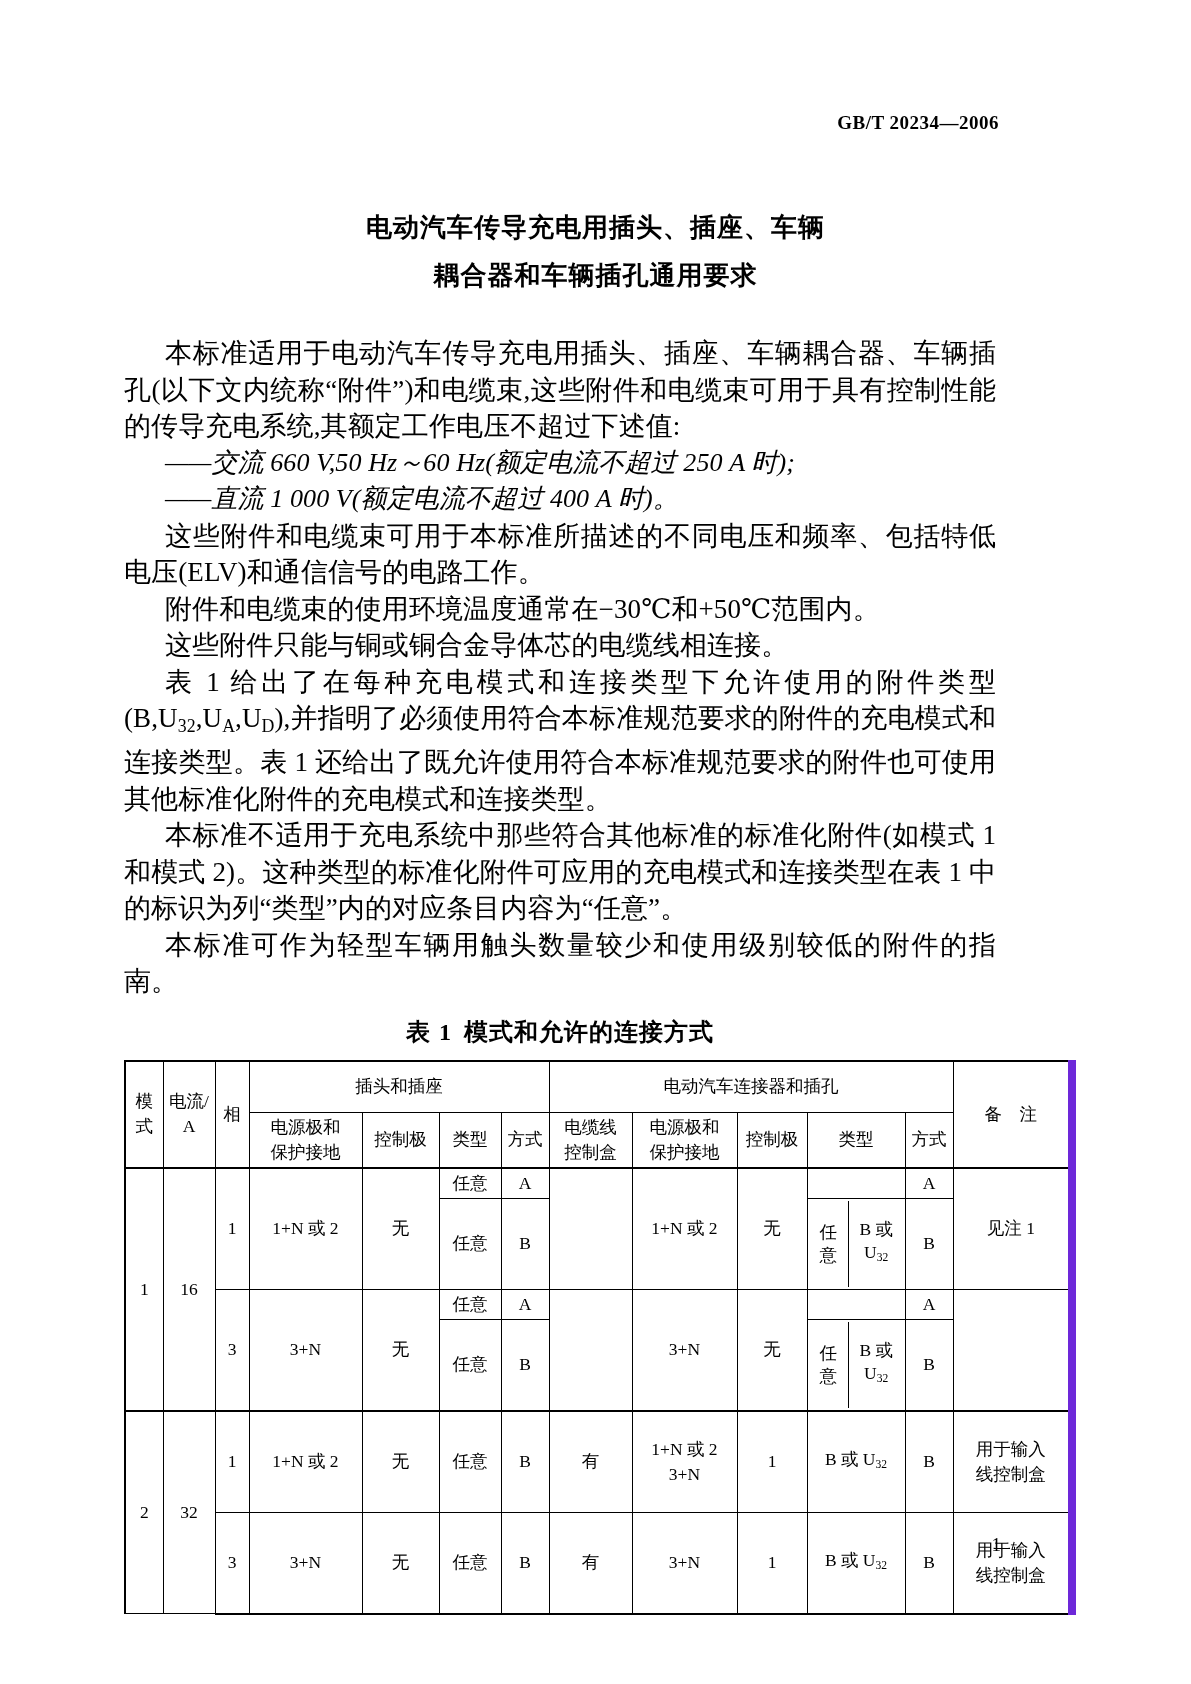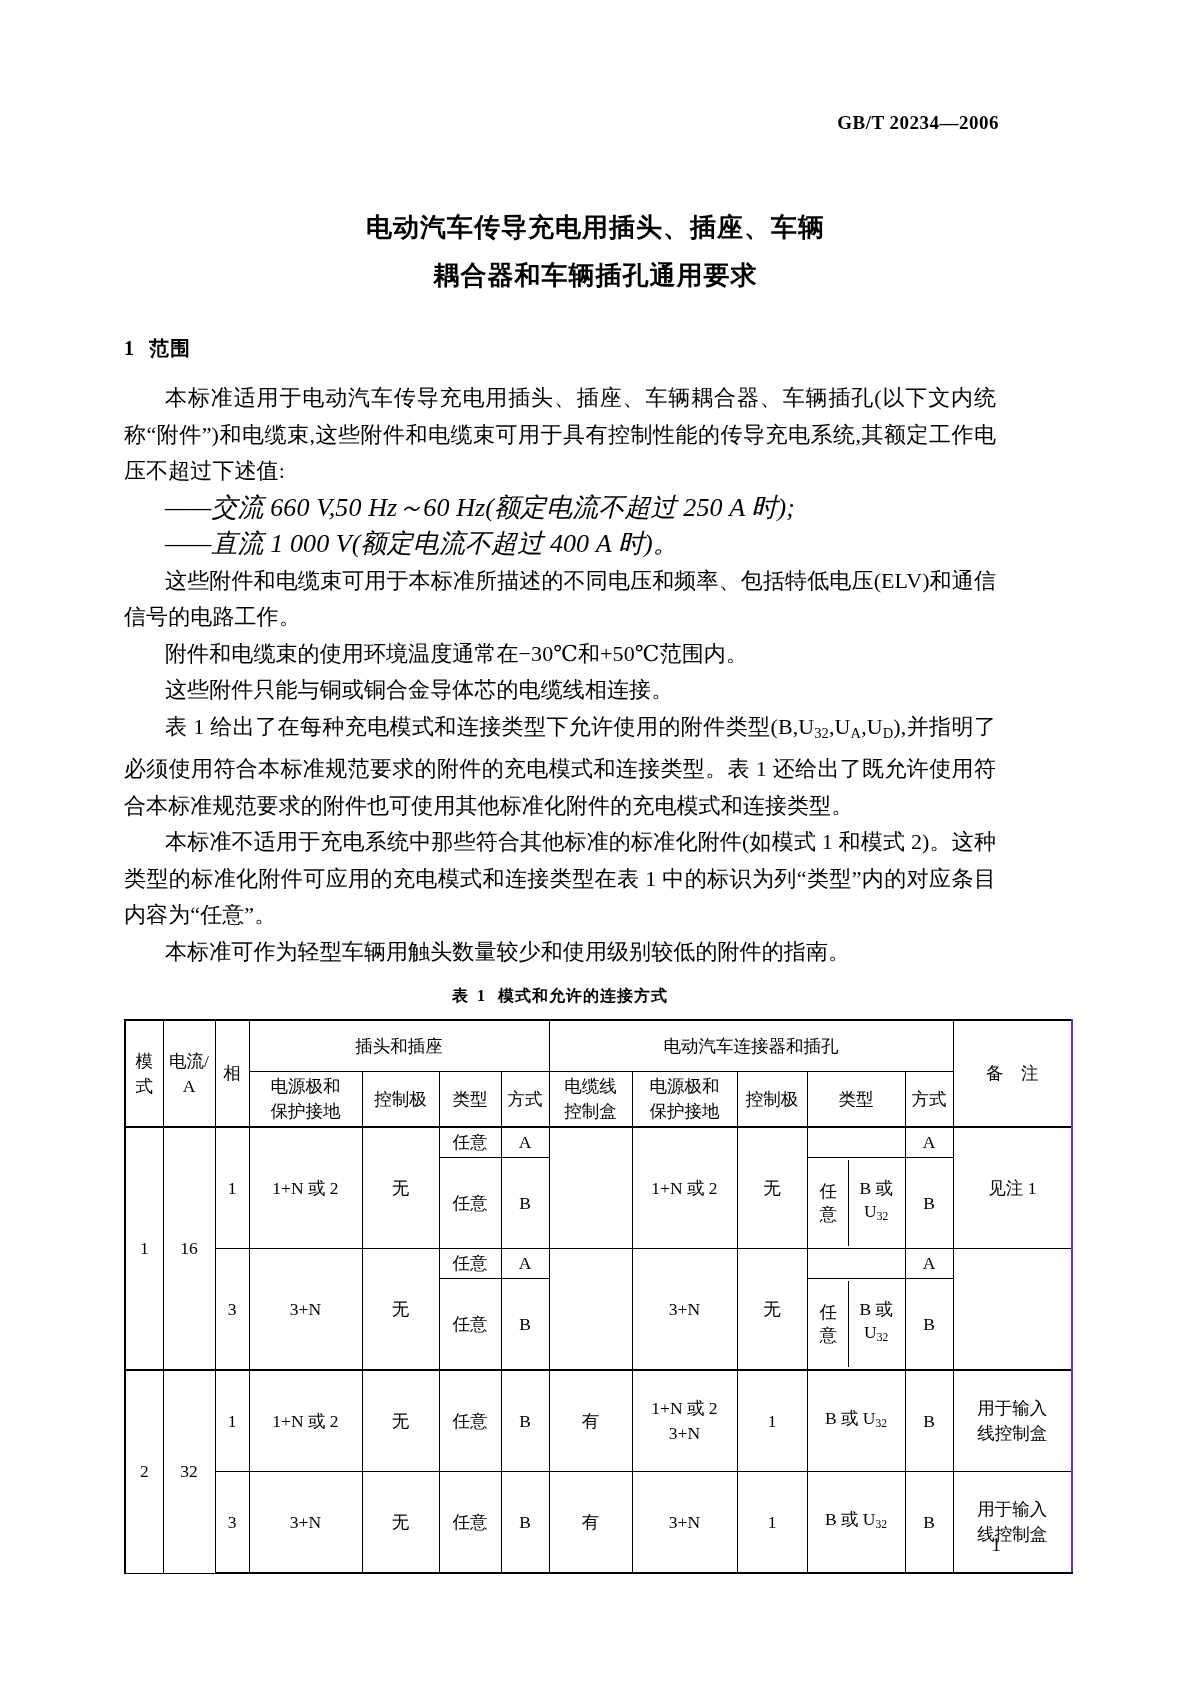--- a/index.html
+++ b/index.html
@@ -55,21 +55,21 @@
   }
   h2.section-heading {
     font-family: "DejaVu Sans", sans-serif;
     font-size: 20px;
     font-weight: bold;
     margin: 0 0 18px 0;
     letter-spacing: 1px;
   }
   h2.section-heading .num { margin-right: 14px; }
   p.para {
-    font-size: 22px;
+    font-size: 27px;
     line-height: 36.5px;
     margin: 0;
     text-align: justify;
     text-justify: inter-ideograph;
     text-indent: 41px;
     letter-spacing: 0.1px;
   }
   p.dash {
     font-size: 26px;
     line-height: 36.5px;
@@ -83,21 +83,21 @@
   }
   sub {
     font-size: 0.66em;
     vertical-align: -0.28em;
   }
   
   .table-caption {
     margin-top: 16px;
     text-align: center;
     font-family: "DejaVu Sans", sans-serif;
-    font-size: 16px;
+    font-size: 24px;
     font-weight: bold;
     letter-spacing: 1px;
   }
   .table-caption .capnum { margin: 0 12px 0 8px; }
   
   table.modes {
     margin-top: 12px;
     border-collapse: collapse;
     width: 872px;
     table-layout: fixed;
@@ -107,21 +107,21 @@
   table.modes td, table.modes th {
     border: 1px solid #000;
     text-align: center;
     vertical-align: middle;
     font-weight: normal;
     padding: 2px 1px;
   }
   table.modes .thick-top { border-top: 2px solid #000; }
   table.modes .thick-bottom { border-bottom: 2px solid #000; }
   table.modes .outer-l { border-left: 2px solid #000; }
-  table.modes .outer-r { border-right: 2px solid #6d28d9; }
+  table.modes .outer-r { border-right: 8px solid #6d28d9; }
   .nb { white-space: nowrap; }
   .vstack { display: block; }
   .tallcell { height: 86px; }
   .hdr-tall { height: 46px; }
   
   td.splitcell { padding: 0; }
   table.inner {
     border-collapse: collapse;
     width: 100%;
     height: 100%;
@@ -154,23 +154,20 @@
 
   <div class="page-header">GB/T 20234—2006</div>
 
   <div class="doc-title">
     <span class="line1">电动汽车传导充电用插头、插座、车辆</span>
     <span class="line2">耦合器和车辆插孔通用要求</span>
   </div>
 
   <div class="content">
 
-    <h2 class="section-heading">
-      <span class="num lat">1</span><span>范围</span>
-    </h2>
 
     <p class="para">本标准适用于电动汽车传导充电用插头、插座、车辆耦合器、车辆插孔(以下文内统称“附件”)和电缆束,这些附件和电缆束可用于具有控制性能的传导充电系统,其额定工作电压不超过下述值:</p>
     <p class="dash">——交流 660 V,50 Hz～60 Hz(额定电流不超过 250 A 时);</p>
     <p class="dash">——直流 1 000 V(额定电流不超过 400 A 时)。</p>
     <p class="para">这些附件和电缆束可用于本标准所描述的不同电压和频率、包括特低电压(ELV)和通信信号的电路工作。</p>
     <p class="para">附件和电缆束的使用环境温度通常在−30℃和+50℃范围内。</p>
     <p class="para">这些附件只能与铜或铜合金导体芯的电缆线相连接。</p>
 
     <p class="para"><span>表 1 给出了在每种充电模式和连接类型下允许使用的附件类型(B,U</span><sub>32</sub><span>,U</span><sub>A</sub><span>,U</span><sub>D</sub><span>),并指明了必须使用符合本标准规范要求的附件的充电模式和连接类型。表 1 还给出了既允许使用符合本标准规范要求的附件也可使用其他标准化附件的充电模式和连接类型。</span></p>
 

